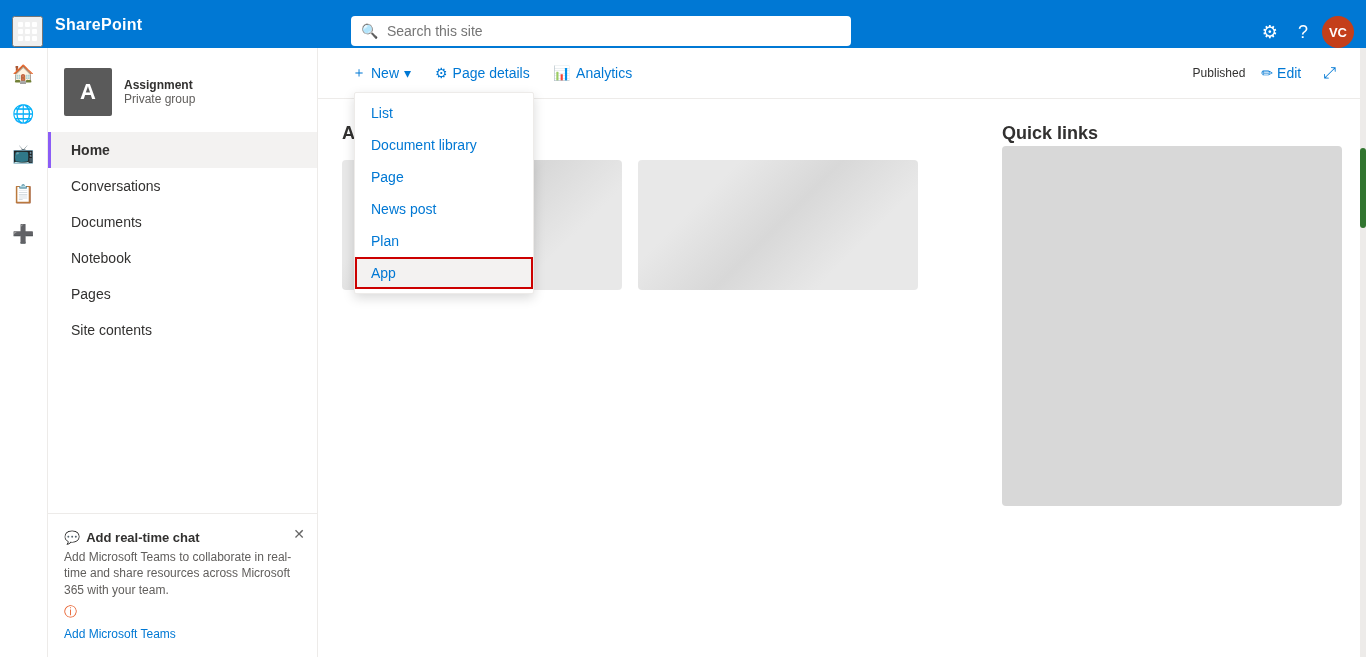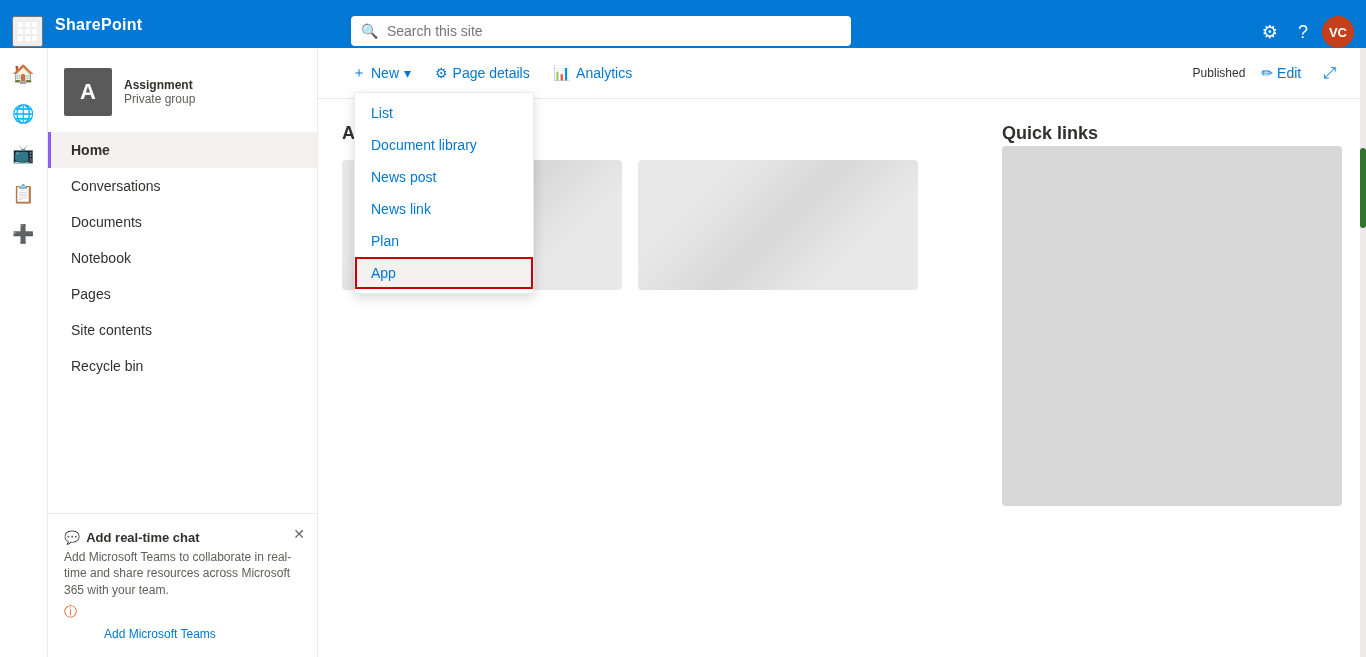--- a/index.html
+++ b/index.html
@@ -201,21 +201,20 @@
       font-size: 12px;
       color: #605e5c;
       line-height: 1.4;
     }
     .add-teams-link {
       color: #0078d4;
       font-size: 12px;
       cursor: pointer;
       margin-top: 6px;
       display: block;
-      margin-left: 40px;
     }
     .add-teams-warning {
       color: #e65722;
       font-size: 13px;
       margin-top: 4px;
     }
     .close-banner-btn {
       position: absolute;
       top: 12px;
       right: 12px;
@@ -493,23 +492,20 @@
       </div>
       <div class="nav-item">
         <span>Notebook</span>
       </div>
       <div class="nav-item">
         <span>Pages</span>
       </div>
       <div class="nav-item">
         <span>Site contents</span>
       </div>
-      <div class="nav-item">
-        <span>Recycle bin</span>
-      </div>
     </nav>
 
     <div class="sidebar-bottom">
       <button class="close-banner-btn">✕</button>
       <div class="add-teams-banner">
         <div class="add-teams-title">
           <span>💬</span>
           <span>Add real-time chat</span>
         </div>
         <div class="add-teams-desc">Add Microsoft Teams to collaborate in real-time and share resources across Microsoft 365 with your team.</div>
@@ -543,22 +539,22 @@
         <div class="edit-btn">
           <span>✏</span>
           <span>Edit</span>
         </div>
         <div class="fullscreen-btn">⤢</div>
       </div>
 
       <div class="dropdown-menu">
         <div class="dropdown-item">List</div>
         <div class="dropdown-item">Document library</div>
+        <div class="dropdown-item">Page</div>
         <div class="dropdown-item">News post</div>
-        <div class="dropdown-item">News link</div>
         <div class="dropdown-item">Plan</div>
         <div class="dropdown-item highlighted">App</div>
       </div>
     </div>
 
     <div class="content-area">
       <div class="content-left">
         <div class="section-title">Activity</div>
         <div class="activity-cards">
           <div class="activity-card">

